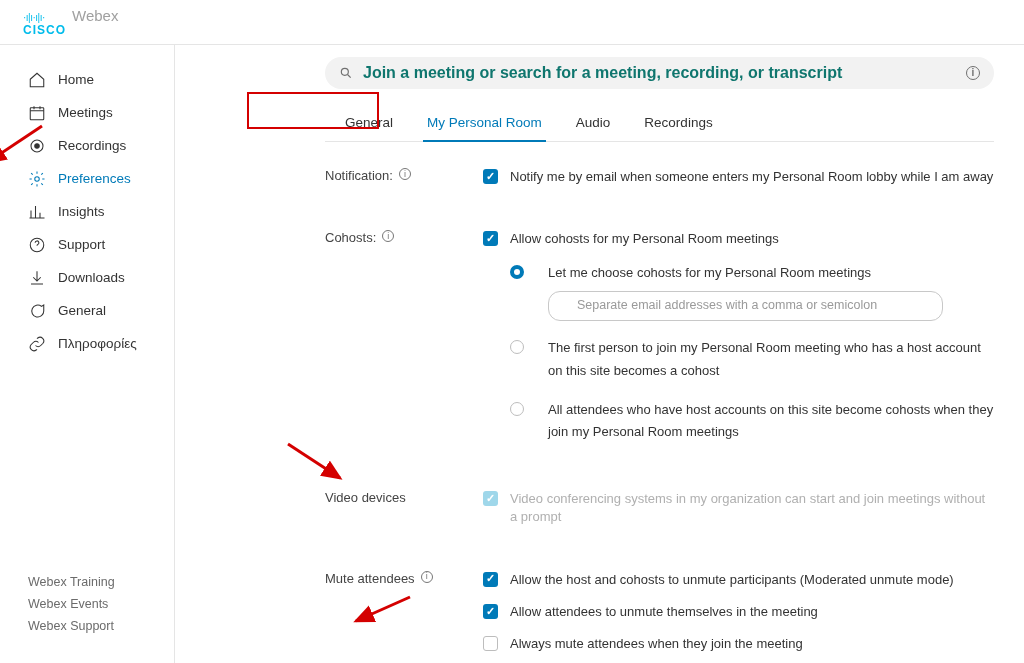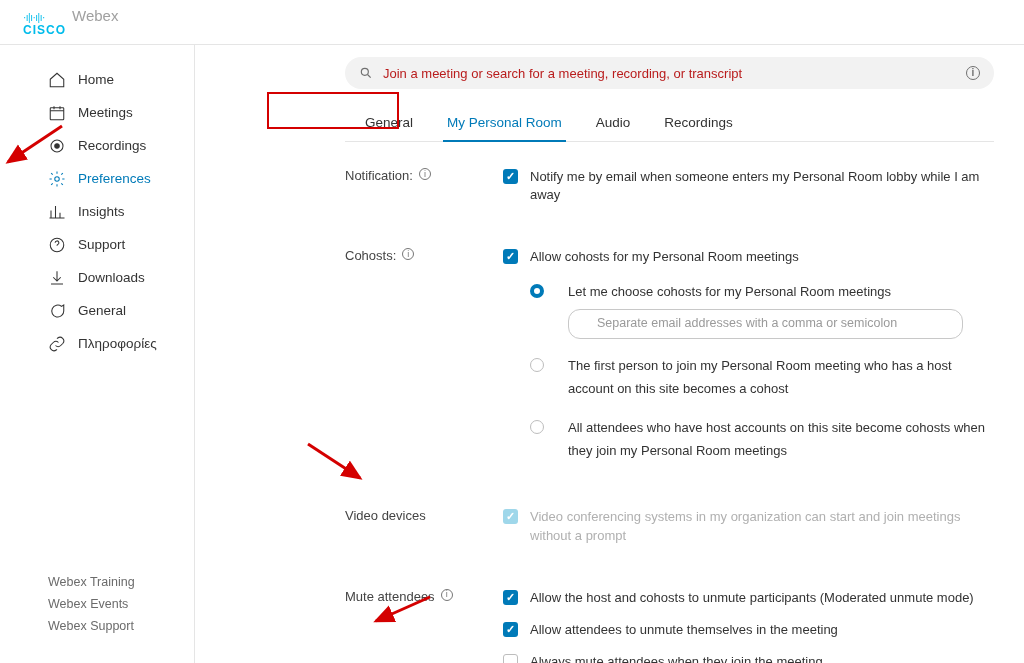--- a/index.html
+++ b/index.html
@@ -10,35 +10,35 @@
     
     .header { height: 45px; border-bottom: 1px solid #e5e5e5; display: flex; align-items: center; padding-left: 23px; }
     .logo { display: flex; align-items: baseline; gap: 6px; }
     .cisco-bars { color: #00bceb; font-size: 10px; letter-spacing: -0.5px; line-height: 6px; margin-bottom: 2px;}
     .cisco-text { color: #00bceb; font-weight: 700; font-size: 12px; letter-spacing: 1px; }
     .webex-text { color: #a0a0a0; font-size: 15px; font-weight: 400; }
     .logo-col { display:flex; flex-direction:column; }
 
     
     .body-area { display: flex; height: calc(100% - 45px); }
-    .sidebar { width: 175px; border-right: 1px solid #e5e5e5; padding-top: 18px; display:flex; flex-direction:column;margin-left:20px; }
+    .sidebar { width: 175px; border-right: 1px solid #e5e5e5; padding-top: 18px; display:flex; flex-direction:column; }
     .sidebar-list { flex: 1 0 auto; }
     .sidebar-item { display:flex; align-items:center; height: 33px; padding-left: 28px; gap: 12px; color:#333; cursor:pointer; font-size:13.5px; }
     .sidebar-item.active { color:#007ab8; }
     .sidebar-icon { width:18px; height:18px; display:inline-flex; align-items:center; justify-content:center; }
     .sidebar-icon svg { width:18px; height:18px; stroke: currentColor; fill:none; stroke-width:1.4; }
     .sidebar-footer { padding: 0 0 22px 28px; font-size:12.5px; color:#6b6b6b; }
     .sidebar-footer div { margin-bottom: 8px; cursor:pointer; }
 
     
     .content { flex:1; padding: 12px 30px 0 150px; position:relative; }
     .search-bar { position:relative; height:32px; background:#f2f2f2; border-radius:16px; display:flex; align-items:center; padding:0 14px; color:#8a8a8a; gap:10px; }
     .search-bar .spacer { flex:1; }
     .search-bar svg { width:14px; height:14px; stroke:#707070; fill:none; stroke-width:2; }
-    .search-text { color:#b91c1c; font-size:13px; }
+    .search-text { color:#0f766e; font-size:16px;font-weight:bold; }
     .info-dot-icon { border:1.3px solid #707070; border-radius:50%; width:14px; height:14px; display:inline-flex; align-items:center; justify-content:center; font-size:10px; color:#707070; font-weight:600; line-height:1; }
 
     
     .tabs { display:flex; gap:26px; margin-top:20px; border-bottom:1px solid #e5e5e5; padding-left:16px; font-size:13.5px; }
     .tab { padding: 6px 4px 10px 4px; color:#333; cursor:pointer; }
     .tab.active { color:#007ab8; border-bottom:2px solid #007ab8; margin-bottom:-1px; }
     .tab-highlight-box { position:absolute; border:2px solid #d40000; pointer-events:none; }
 
     
     .settings { margin-top: 26px; font-size:13px; color:#333; }

